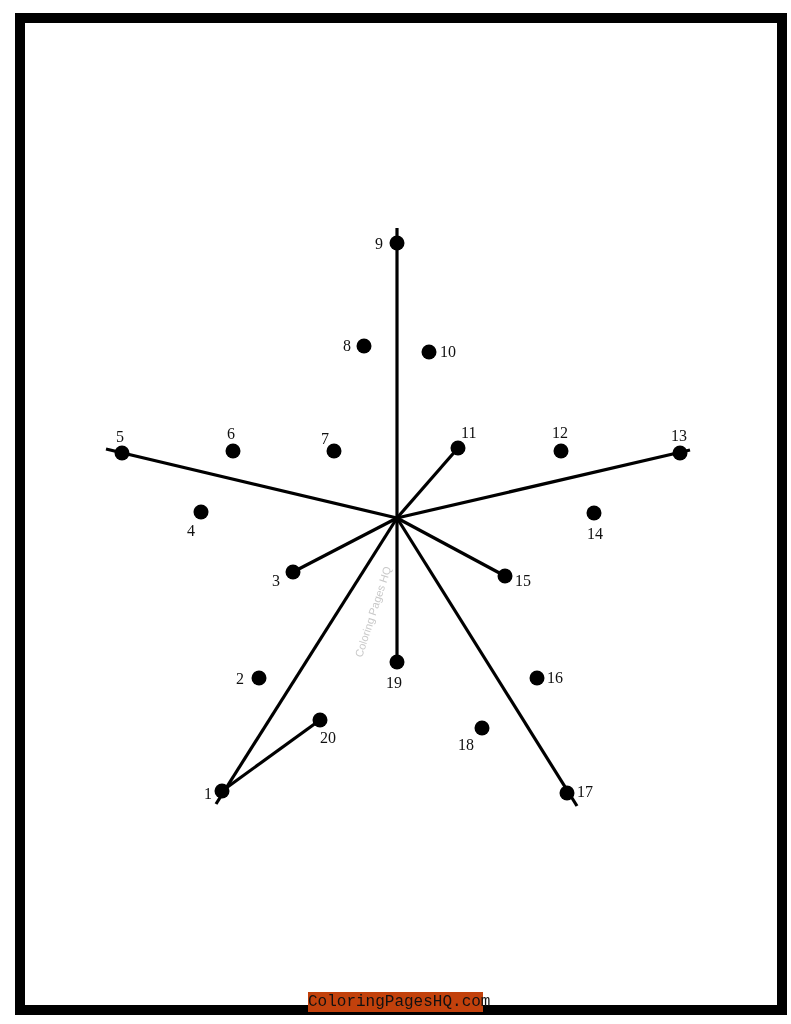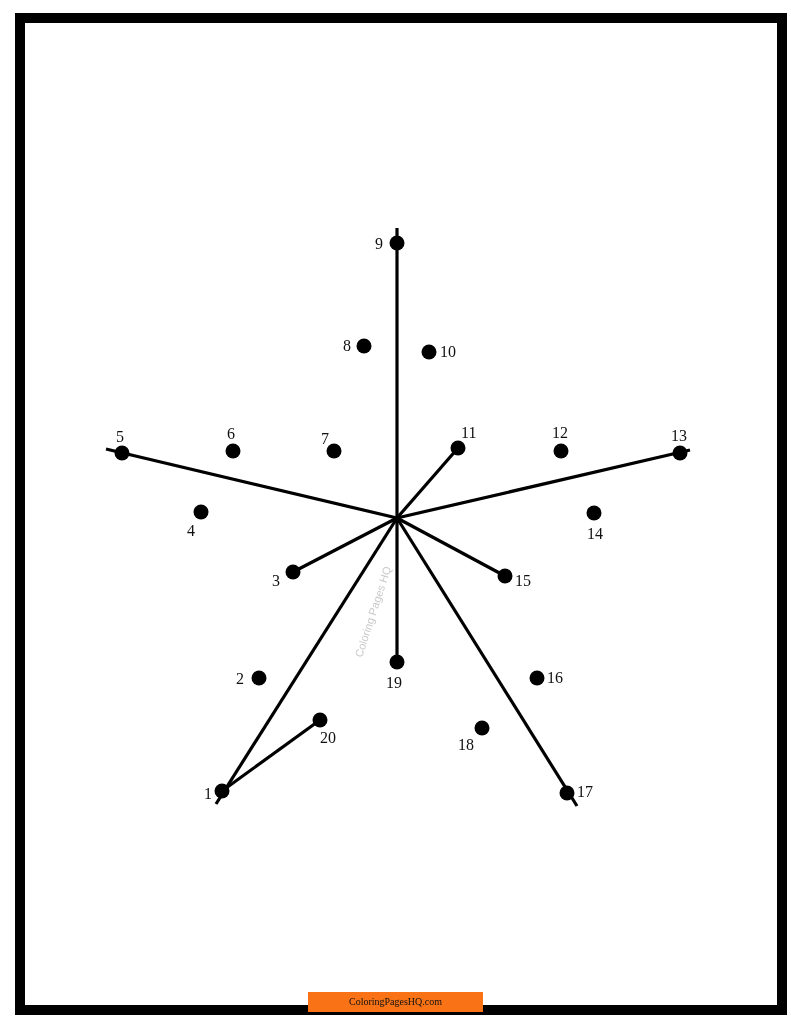--- a/index.html
+++ b/index.html
@@ -1,20 +1,20 @@
 <!DOCTYPE html>
 <html><head>
   <meta charset="utf-8">
   <style>
     html, body { margin: 0; padding: 0; background: #ffffff; }
     body { width: 791px; height: 1024px; position: relative; overflow: hidden; font-family: "Liberation Serif", serif; }
     .frame { position: absolute; left: 15px; top: 13px; width: 752px; height: 982px; border: 10px solid #000; box-sizing: content-box; }
     .frame-inner { position: absolute; left: 0; top: 0; width: 100%; height: 100%; }
     svg.art { position: absolute; left: 0; top: 0; width: 791px; height: 1024px; }
-    .footer-label { position: absolute; left: 308px; top: 992px; width: 175px; height: 20px; background: #f97316; text-align: center; font-family: Liberation Serif, serif; font-size: 10px; line-height: 20px; color: #111; }
+    .footer-label { position: absolute; left: 308px; top: 992px; width: 175px; height: 20px; background: #c2410c; text-align: center; font-family: Liberation Mono, monospace; font-size: 16px; line-height: 20px; color: #111; }
     .dot-label { font-family: "Liberation Serif", serif; font-size: 16px; fill: #111; }
     .watermark { font-family: "Liberation Sans", sans-serif; font-size: 11px; fill: #c9c9c9; }
   </style>
 </head>
 <body>
 
 <div class="frame">
   <div class="frame-inner"></div>
 </div>
 

